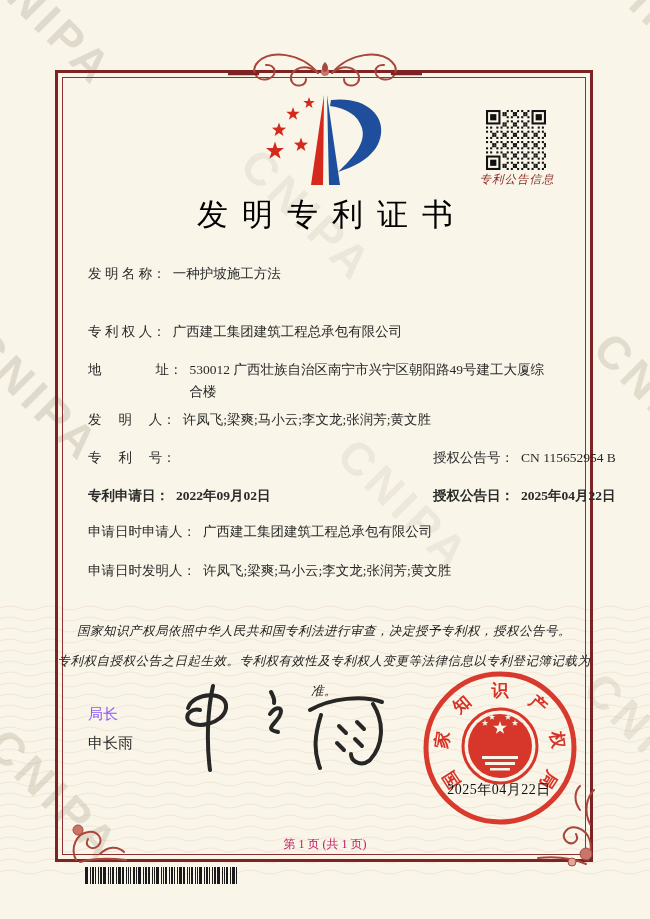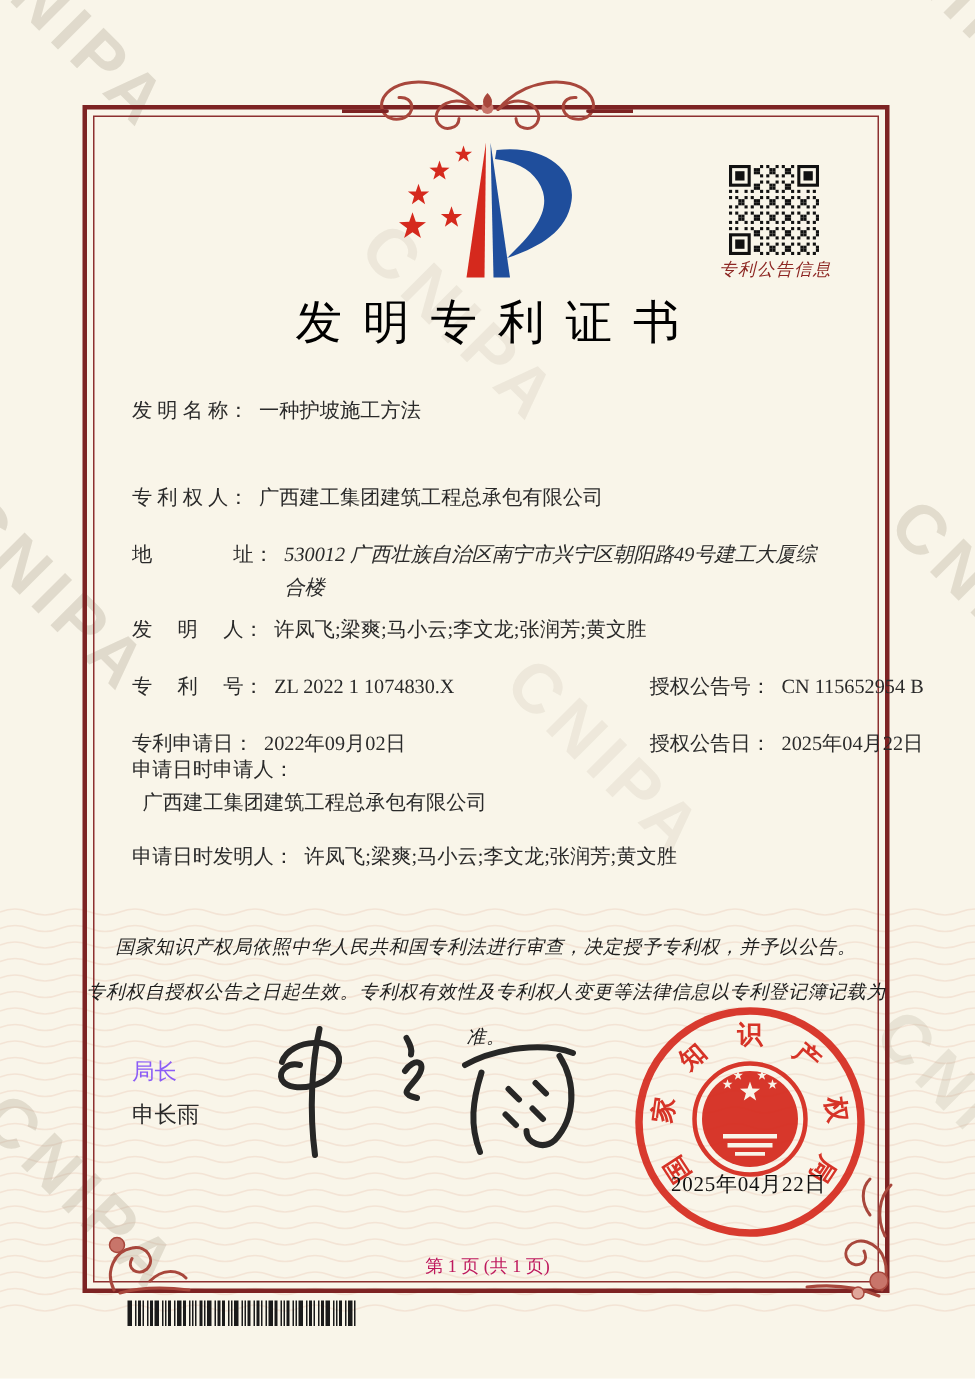--- a/index.html
+++ b/index.html
@@ -38,21 +38,21 @@
   .title{
     position:absolute; left:0; right:0; top:194px; text-align:center;
     font-size:31px; letter-spacing:14px; text-indent:14px; color:#000000; z-index:4;
   }
   .row{
     position:absolute; left:88px; font-size:13.5px; line-height:22px;
     display:flex; z-index:4; color:#2a2a2a;
   }
   .row .lbl{white-space:pre; flex:none;}
   .row .val{margin-left:7px;}
-  .row3 .val{max-width:360px;font-style:italic;}
+  .row3 .val{max-width:360px;}
   .col2{position:absolute; left:345px; top:0; display:flex;justify-content:center;}
   .legal{
     position:absolute; left:55px; top:616px; width:538px; text-align:center;
     font-size:12.5px; font-style:italic; letter-spacing:0.5px; line-height:30px;
     color:#1d1d1d; z-index:4;
   }
   .director-title{
     position:absolute; left:88px; top:705px; font-size:15px;
     font-family:"Liberation Sans","DejaVu Sans",sans-serif; color:#8b5cf6; z-index:4;
   }
@@ -410,46 +410,45 @@
     <span class="lbl">地　　　　址：</span>
     <span class="val">530012 广西壮族自治区南宁市兴宁区朝阳路49号建工大厦综合楼</span>
   </div>
   <div class="row" style="top:409px;">
     <span class="lbl">发　 明　 人：</span>
     <span class="val">许凤飞;梁爽;马小云;李文龙;张润芳;黄文胜</span>
   </div>
 
   <div class="row" style="top:447px; left:88px; right:0;">
     <span class="lbl">专　 利　 号：</span>
-    <span class="val">ZL 2022 1 1074830.X</span>
     <span class="col2">
       <span class="lbl">授权公告号：</span>
       <span class="val">CN 115652954 B</span>
     </span>
   </div>
-  <div class="row" style="top:485px; left:88px; right:0;">
+  <div class="row" style="top:485px; left:88px; right:0;font-weight:bold;">
     <span class="lbl">专利申请日：</span>
     <span class="val">2022年09月02日</span>
     <span class="col2">
       <span class="lbl">授权公告日：</span>
       <span class="val">2025年04月22日</span>
     </span>
   </div>
 
-  <div class="row" style="top:502px;flex-direction:column;">
+  <div class="row" style="top:521px;">
     <span class="lbl">申请日时申请人：</span>
     <span class="val">广西建工集团建筑工程总承包有限公司</span>
   </div>
   <div class="row" style="top:560px;">
     <span class="lbl">申请日时发明人：</span>
     <span class="val">许凤飞;梁爽;马小云;李文龙;张润芳;黄文胜</span>
   </div>
 
   <div class="legal">
-    <div>国家知识产权局依照中华人民共和国专利法进行审查，决定授予专利权，并予以公告。</div>
+    <div>国家知识产权局依照中华人民共和国专利法进行审查，决定授予专利权，授权公告号。</div>
     <div>专利权自授权公告之日起生效。专利权有效性及专利权人变更等法律信息以专利登记簿记载为准。</div>
   </div>
 
   <div class="director-title">局长</div>
   <div class="director-name">申长雨</div>
 
   <svg id="signature" width="240" height="100" viewBox="0 0 240 100">
     <g fill="none" stroke="#161616" stroke-width="4" stroke-linecap="round" opacity="0.92">
       <path d="M55,8 C50,30 48,62 52,92"></path>
       <path d="M30,30 C35,14 70,12 68,30 C66,46 36,52 30,42 C27,36 34,30 42,32"></path>

